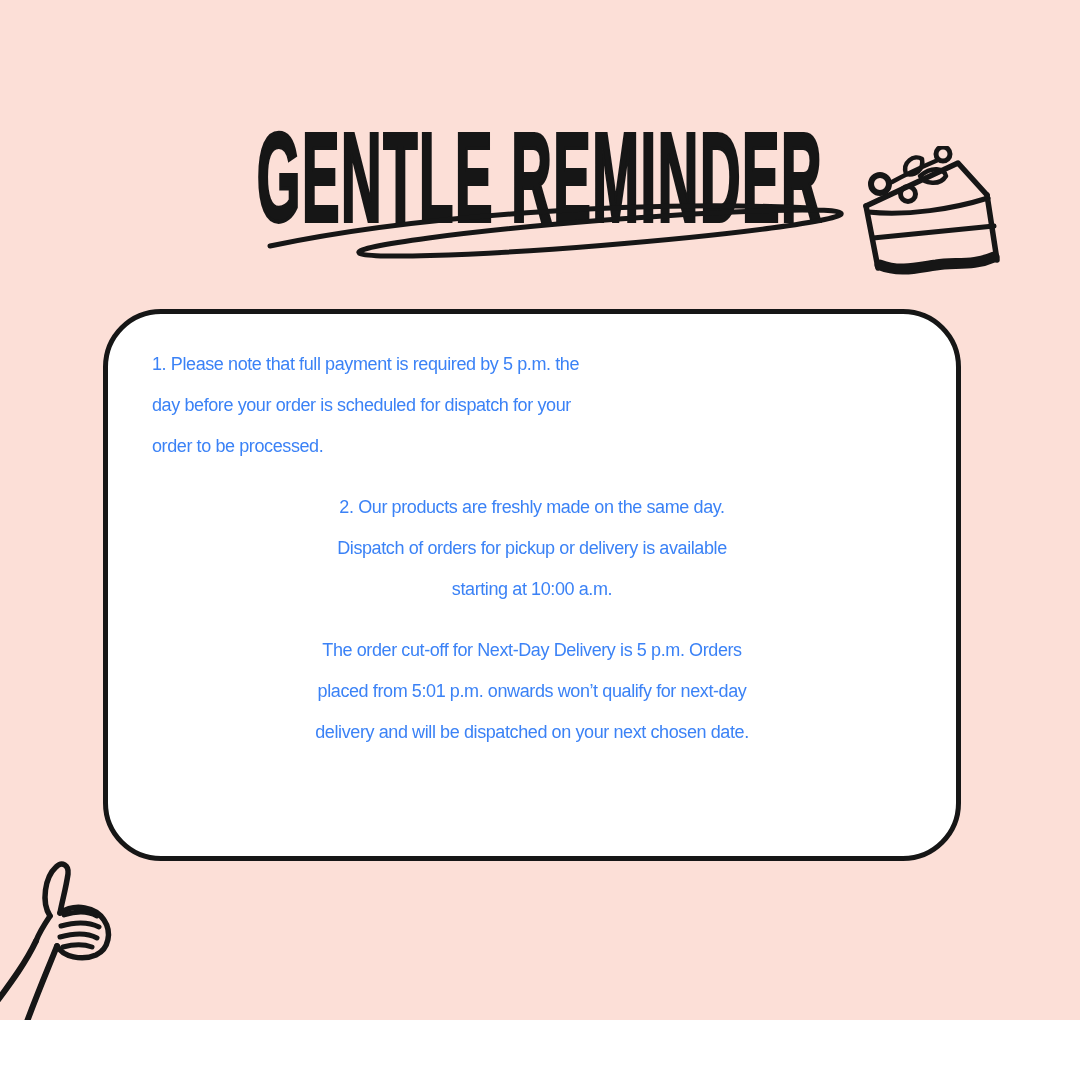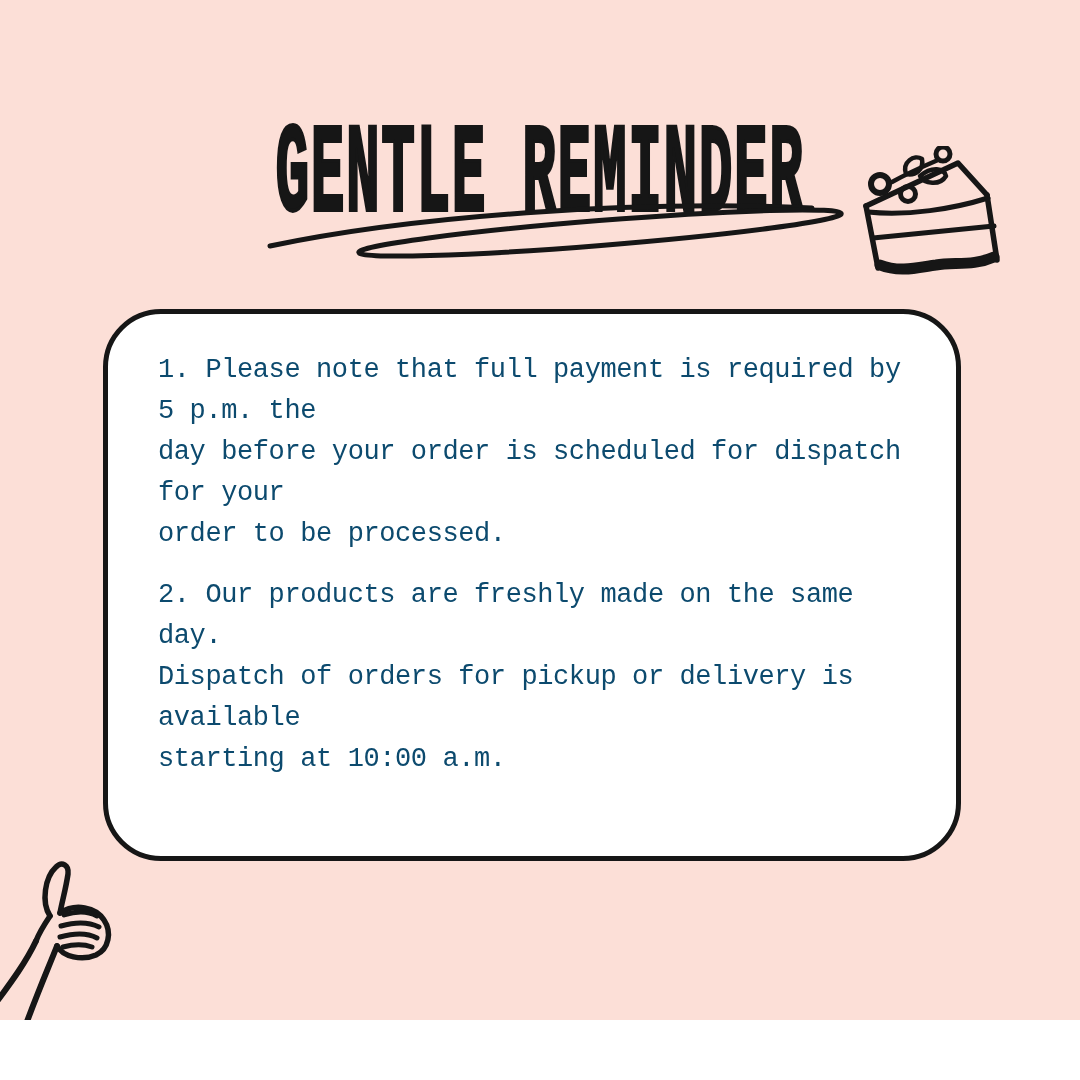--- a/index.html
+++ b/index.html
@@ -3,21 +3,21 @@
 <meta charset="utf-8">
 <style>
   html, body { margin: 0; padding: 0; background: #ffffff; }
   #canvas {
     position: relative;
     width: 1080px;
     height: 1020px;
     margin: 0 auto;
     background: #FCDFD7;
     overflow: hidden;
-    font-family: Liberation Mono, monospace;
+    font-family: Liberation Sans, sans-serif;
   }
   .title {
     position: absolute;
     left: 0;
     right: 0;
     top: 66px;
     text-align: center;
     font-size: 72px;
     line-height: 72px;
     font-weight: bold;
@@ -55,28 +55,28 @@
     top: 309px;
     width: 858px;
     height: 552px;
     box-sizing: border-box;
     background: #FFFFFF;
     border: 5px solid #161616;
     border-radius: 58px;
     padding: 26px 40px 0 40px;
   }
   .card p {
-    margin: 10px;
-    font-size: 27px;
+    margin: 4px;
+    font-size: 18px;
     line-height: 41px;
     letter-spacing: -0.4px;
-    color: #0c4a6e;
+    color: #3b82f6;
     white-space: pre-line;
   }
-  .card p + p { margin-top: 20px; }
+  .card p + p { margin-top: 20px; text-align: center; }
   svg .ink {
     fill: none;
     stroke: #161616;
     stroke-linecap: round;
     stroke-linejoin: round;
   }
 </style>
 </head>
 <body>
 
@@ -110,20 +110,23 @@
     <path class="ink" stroke-width="4.5" d="M 62,30 C 74,20 86,22 88,30 C 82,40 66,38 62,30 Z"></path>
   </svg>
 
   <div class="card">
     <p>1. Please note that full payment is required by 5 p.m. the
 day before your order is scheduled for dispatch for your
 order to be processed.</p>
     <p>2. Our products are freshly made on the same day.
 Dispatch of orders for pickup or delivery is available
 starting at 10:00 a.m.</p>
+    <p>The order cut-off for Next-Day Delivery is 5 p.m. Orders
+placed from 5:01 p.m. onwards won’t qualify for next-day
+delivery and will be dispatched on your next chosen date.</p>
   </div>
 
   <svg class="hand" viewBox="0 0 126 228" aria-hidden="true">
 
     <path class="ink" stroke-width="5.5" d="M 50,64 C 41,50 45,25 56,15 C 62,9 69,13 68,22 C 66,36 62,50 60,61"></path>
 
     <path class="ink" stroke-width="5.5" d="M 60,61 C 75,51 96,55 104,68 C 112,80 109,97 96,103 C 82,109 63,105 57,94"></path>
 
     <path class="ink" stroke-width="5" d="M 64,63 C 76,59 88,59 97,64"></path>
     <path class="ink" stroke-width="5" d="M 61,74 C 75,70 89,70 99,75"></path>

